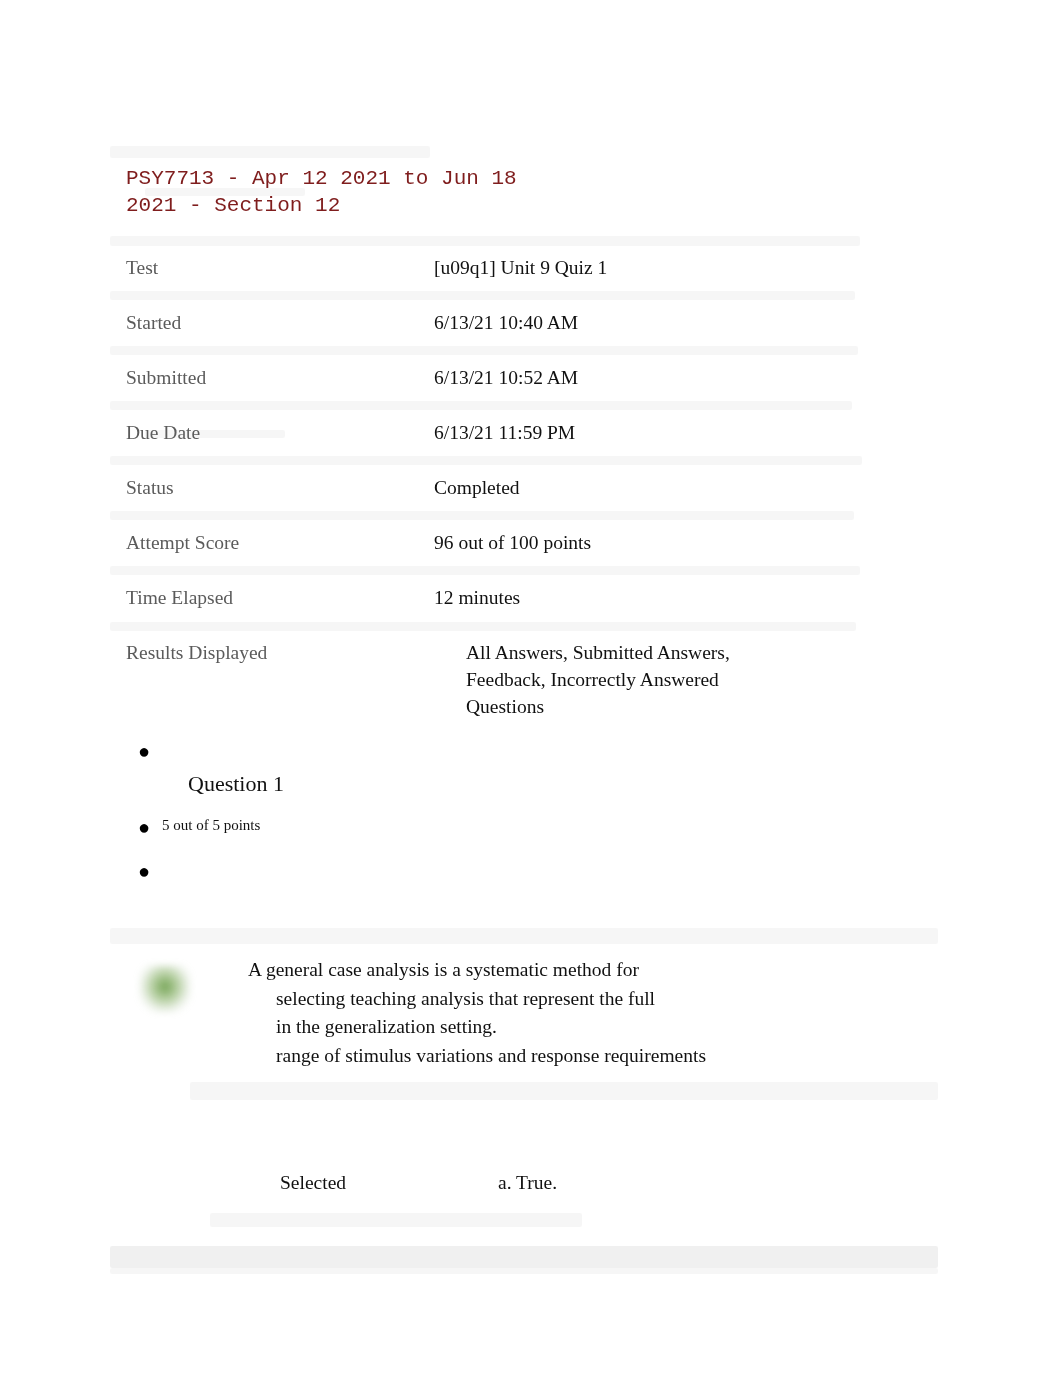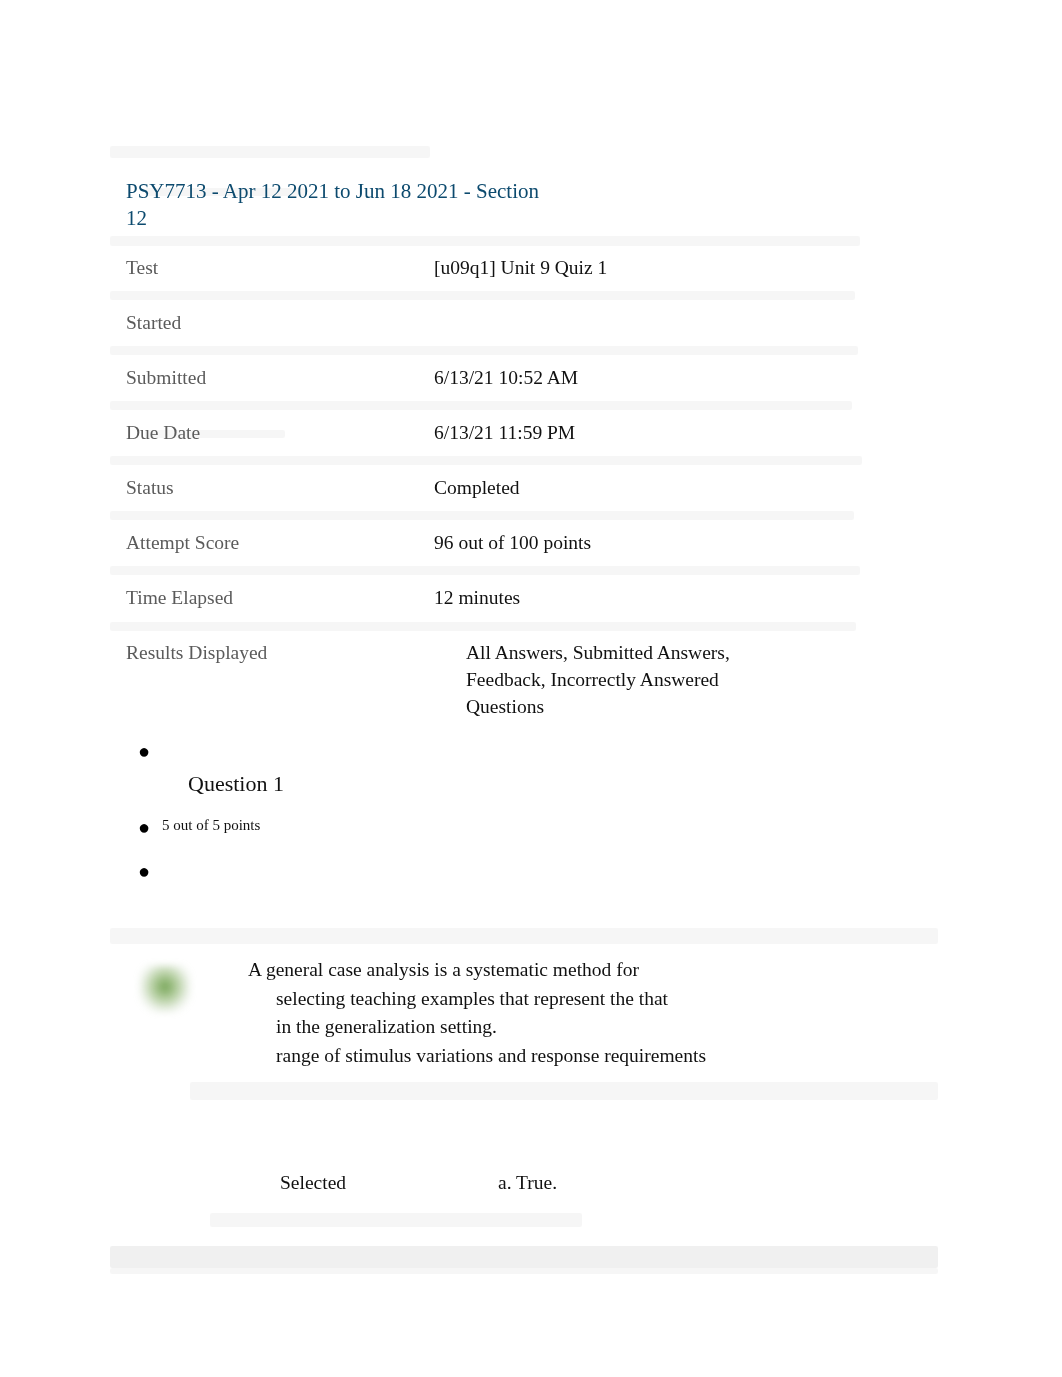--- a/index.html
+++ b/index.html
@@ -21,25 +21,26 @@
     left: 0;
     top: 0;
     width: 1062px;
     height: 1377px;
   }
 
   
   .course-title {
     position: absolute;
     left: 126px;
-    top: 178px;
+    top: 166px;
     width: 420px;
     font-size: 21px;
     line-height: 26.5px;
-    color: #0c4a6e;
+    color: #7f1d1d;
+    font-family: Liberation Mono, monospace;
   }
 
   
   .info-table {
     position: absolute;
     left: 126px;
     top: 248px;
     width: 740px;
   }
   .info-row {
@@ -188,20 +189,21 @@
 
   <div class="info-table">
 
     <div class="info-row">
       <div class="info-label">Test</div>
       <div class="info-value">[u09q1] Unit 9 Quiz 1</div>
     </div>
 
     <div class="info-row">
       <div class="info-label">Started</div>
+      <div class="info-value">6/13/21 10:40 AM</div>
     </div>
 
     <div class="info-row">
       <div class="info-label">Submitted</div>
       <div class="info-value">6/13/21 10:52 AM</div>
     </div>
 
     <div class="info-row">
       <div class="info-label">Due Date</div>
       <div class="info-value">6/13/21 11:59 PM</div>
@@ -247,21 +249,21 @@
       <div class="bullet">●</div>
       <div style="flex:1 1 auto;"></div>
     </div>
 
   </div>
 
   <div class="blob"></div>
 
   <div class="statement">
     <span class="first">A general case analysis is a systematic method for</span>
-    <span class="ind">selecting teaching examples that represent the that</span>
+    <span class="ind">selecting teaching analysis that represent the full</span>
     <span class="ind">in the generalization setting.</span>
     <span class="ind">range of stimulus variations and response requirements</span>
   </div>
 
   <div class="selected-row">
     <div class="selected-label">Selected</div>
     <div class="selected-value">a. True.</div>
   </div>
 
 </div>

